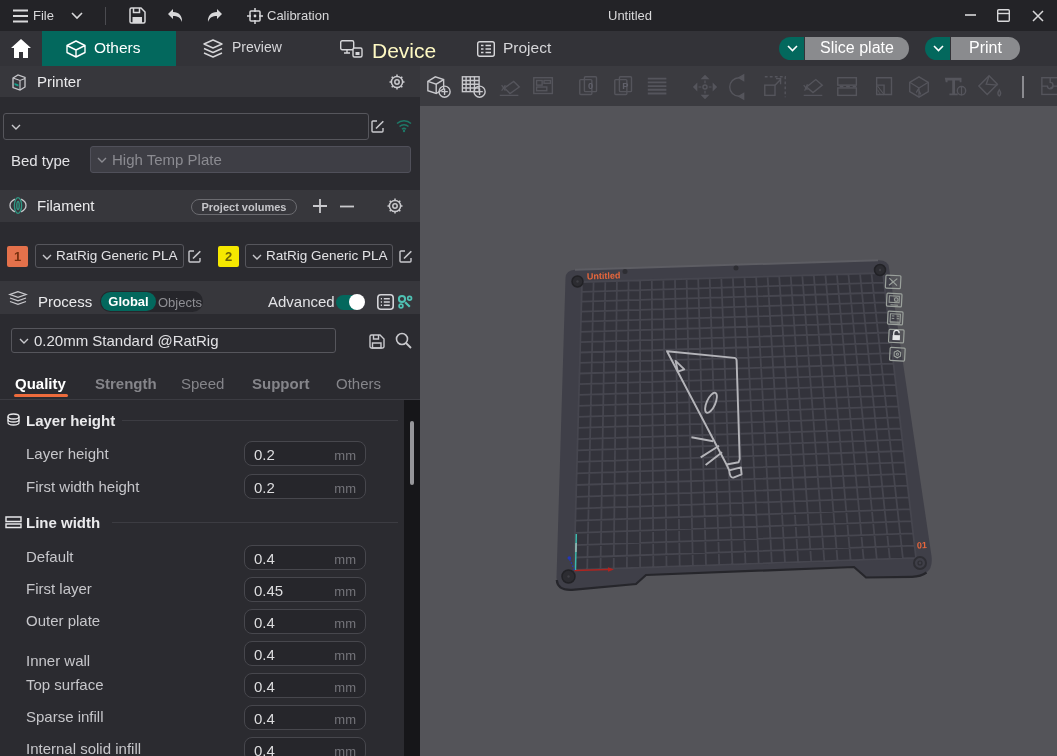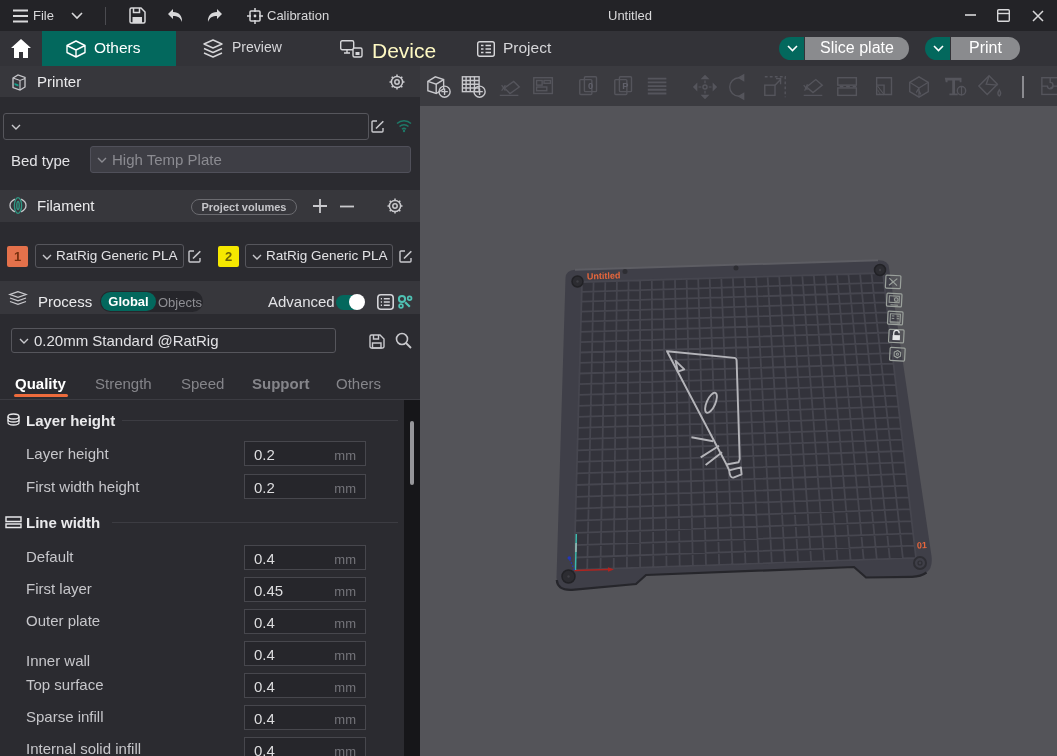--- a/index.html
+++ b/index.html
@@ -6,21 +6,21 @@
 #app{position:relative;width:1057px;height:756px;overflow:hidden}
 #titlebar{position:absolute;left:0;top:0;width:1057px;height:31px;background:#232327}
 .t13{font-size:13px;color:#d8d8da}
 #nav{position:absolute;left:0;top:31px;width:1057px;height:35px;background:#333338}
 #panel{position:absolute;left:0;top:66px;width:420px;height:690px;background:#2b2b30}
 .strip{position:absolute;left:0;width:420px;background:#37373c}
 .hdrtxt{font-size:15px;font-weight:bold;color:#ebebed}
 .t15{font-size:15px;color:#e2e2e5}
 .box{position:absolute;border:1px solid #56565c;border-radius:3px}
 .plabel{position:absolute;font-size:15px;color:#c6c6ca}
-.pinput{position:absolute;left:244px;width:122px;height:25px;border:1px solid #47474d;border-radius:0;background:#26262b}
+.pinput{position:absolute;left:244px;width:122px;height:25px;border:1px solid #47474d;border-radius:8px;background:#26262b}
 .pinput .v{position:absolute;left:9px;top:4px;font-size:15px;color:#dddddf}
 .pinput .u{position:absolute;right:9px;top:6px;font-size:13px;color:#74747a}
 .shead{position:absolute;font-size:15px;font-weight:bold;color:#eaeaec}
 .sline{position:absolute;height:1px;background:#3c3c42}
 #viewport{position:absolute;left:420px;top:66px;width:637px;height:690px;background:#545459}
 #vtoolbar{position:absolute;left:0;top:0;width:637px;height:40px;background:#3b3b40}
 svg{display:block;position:absolute;overflow:visible}
 </style></head><body>
 <div id="app">
 <div id="titlebar">
@@ -212,21 +212,21 @@
 <svg style="left:369px;top:268px" width="16" height="15" viewBox="0 0 16 15">
         <path d="M1 2.5A1.5 1.5 0 012.5 1H11l4 4v7.5a1.5 1.5 0 01-1.5 1.5h-11A1.5 1.5 0 011 12.5z" fill="none" stroke="#c9c9cd" stroke-width="1.4"></path>
         <path d="M4.5 1v4h5V1" fill="none" stroke="#c9c9cd" stroke-width="1.4"></path>
         <path d="M3.5 14v-5h8.5v5z" fill="none" stroke="#c9c9cd" stroke-width="1.4"></path>
       </svg>
 <svg style="left:395px;top:266px" width="17" height="17" viewBox="0 0 17 17">
         <circle cx="7" cy="7" r="5.5" fill="none" stroke="#c9c9cd" stroke-width="1.6"></circle>
         <path d="M11 11l5 5" stroke="#c9c9cd" stroke-width="1.8"></path>
       </svg>
 <div class="abs" style="left:15px;top:309px;font-size:15px;color:#fff;font-weight:bold">Quality</div>
-<div class="abs" style="left:95px;top:309px;font-size:15px;color:#85858a;font-weight:normal">Strength</div>
+<div class="abs" style="left:95px;top:309px;font-size:15px;color:#85858a;font-weight:bold">Strength</div>
 <div class="abs" style="left:181px;top:309px;font-size:15px;color:#85858a;font-weight:normal">Speed</div>
 <div class="abs" style="left:252px;top:309px;font-size:15px;color:#85858a;font-weight:bold">Support</div>
 <div class="abs" style="left:336px;top:309px;font-size:15px;color:#85858a;font-weight:normal">Others</div>
 <div class="abs" style="left:14px;top:328px;width:54px;height:3px;background:#ed6b3c;border-radius:2px"></div>
 <div class="abs" style="left:0;top:333px;width:420px;height:1px;background:#3c3c42"></div>
 <svg style="left:5px;top:347px" width="17" height="15" viewBox="0 0 17 15">
         <g fill="none" stroke="#e8e8ea" stroke-width="1.3">
           <path d="M3 3.5C3 2 5 1 8.5 1s5.5 1 5.5 2.5-2 2.5-5.5 2.5S3 5 3 3.5z"></path>
           <path d="M3 6.5c0 1.5 2 2.5 5.5 2.5s5.5-1 5.5-2.5M3 9.5c0 1.5 2 2.5 5.5 2.5s5.5-1 5.5-2.5"></path>
           <path d="M3 3.5v6M14 3.5v6"></path>

